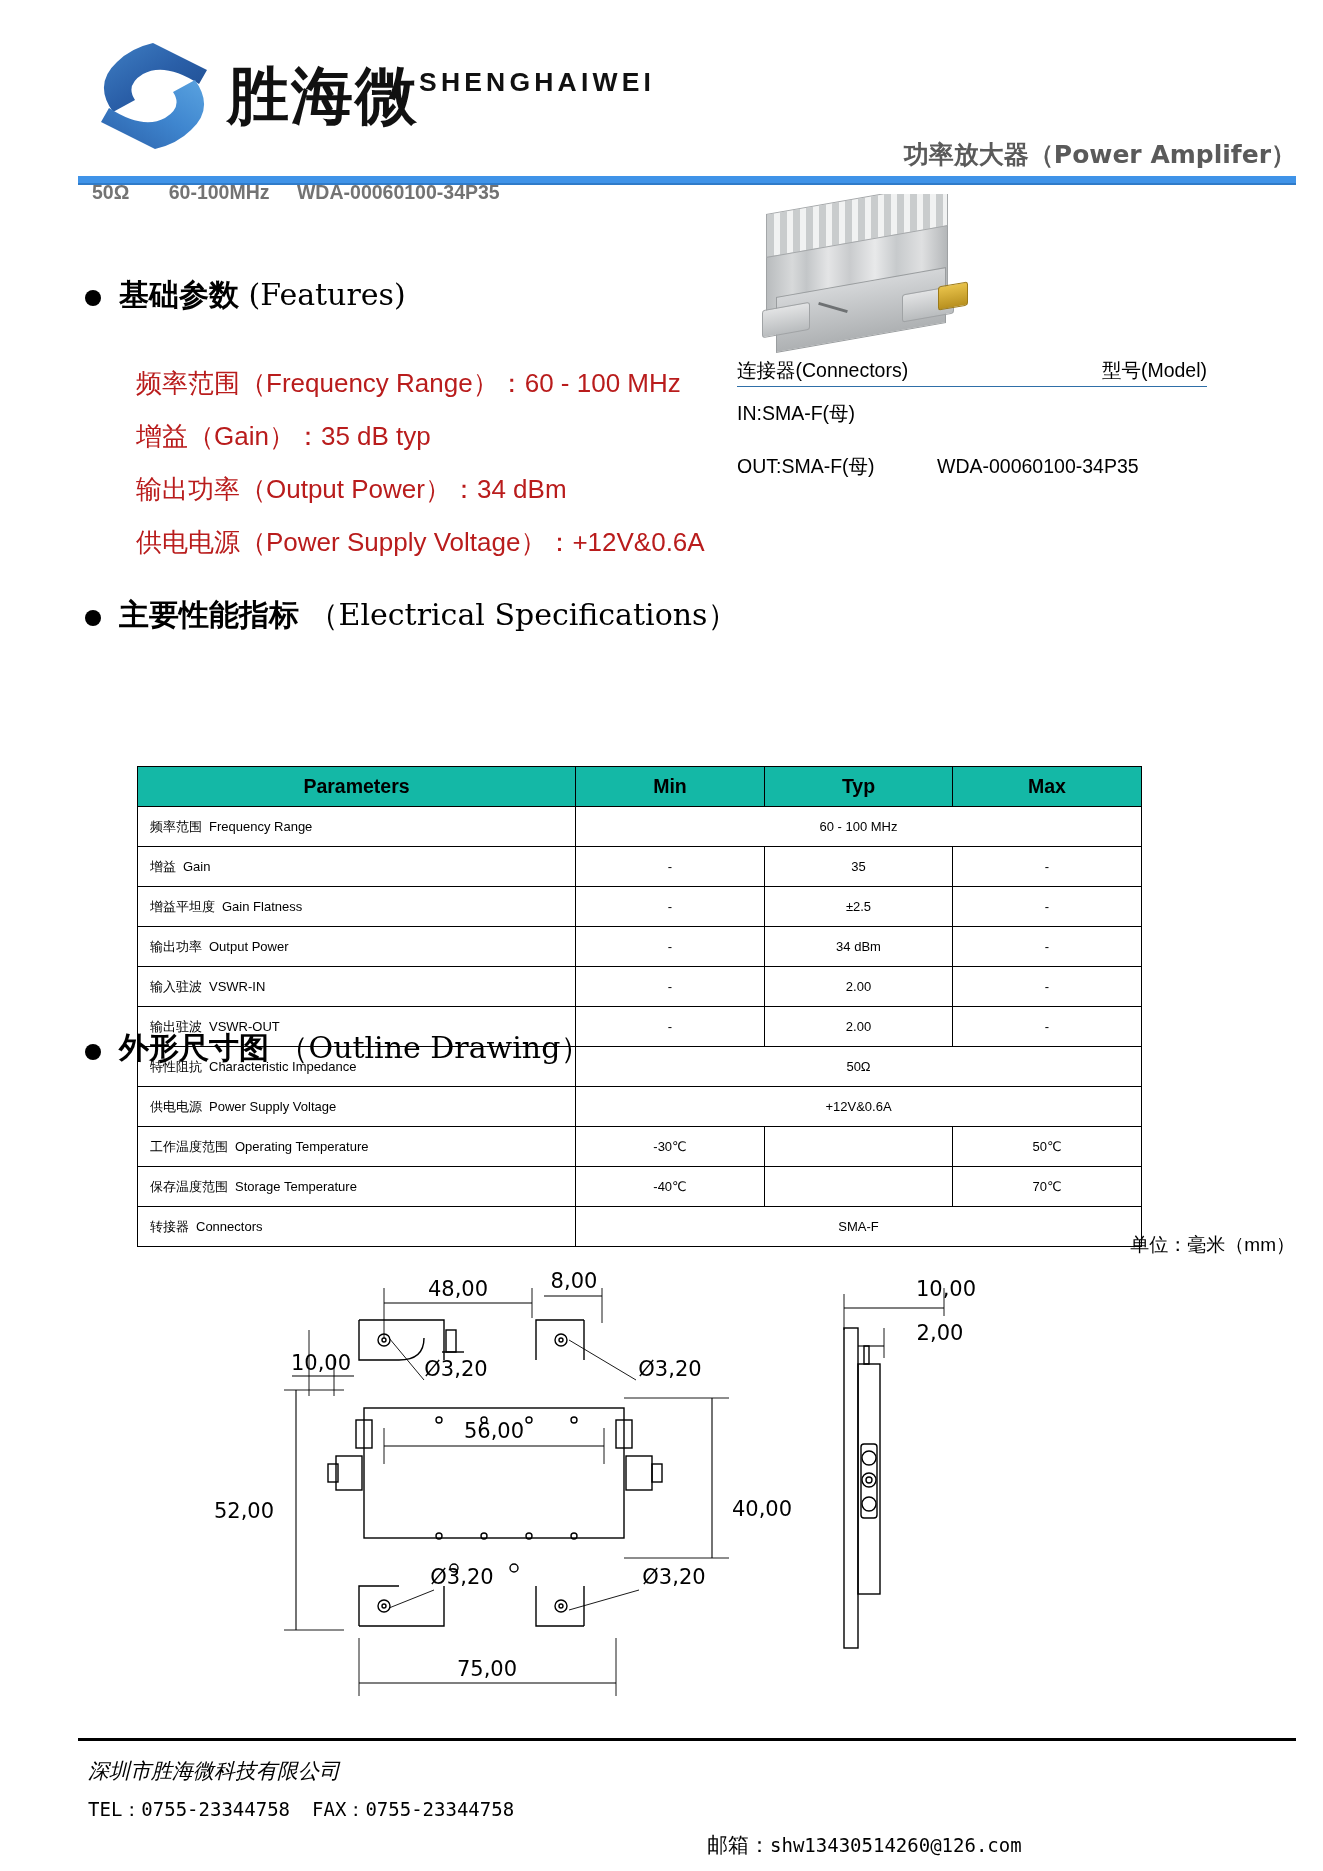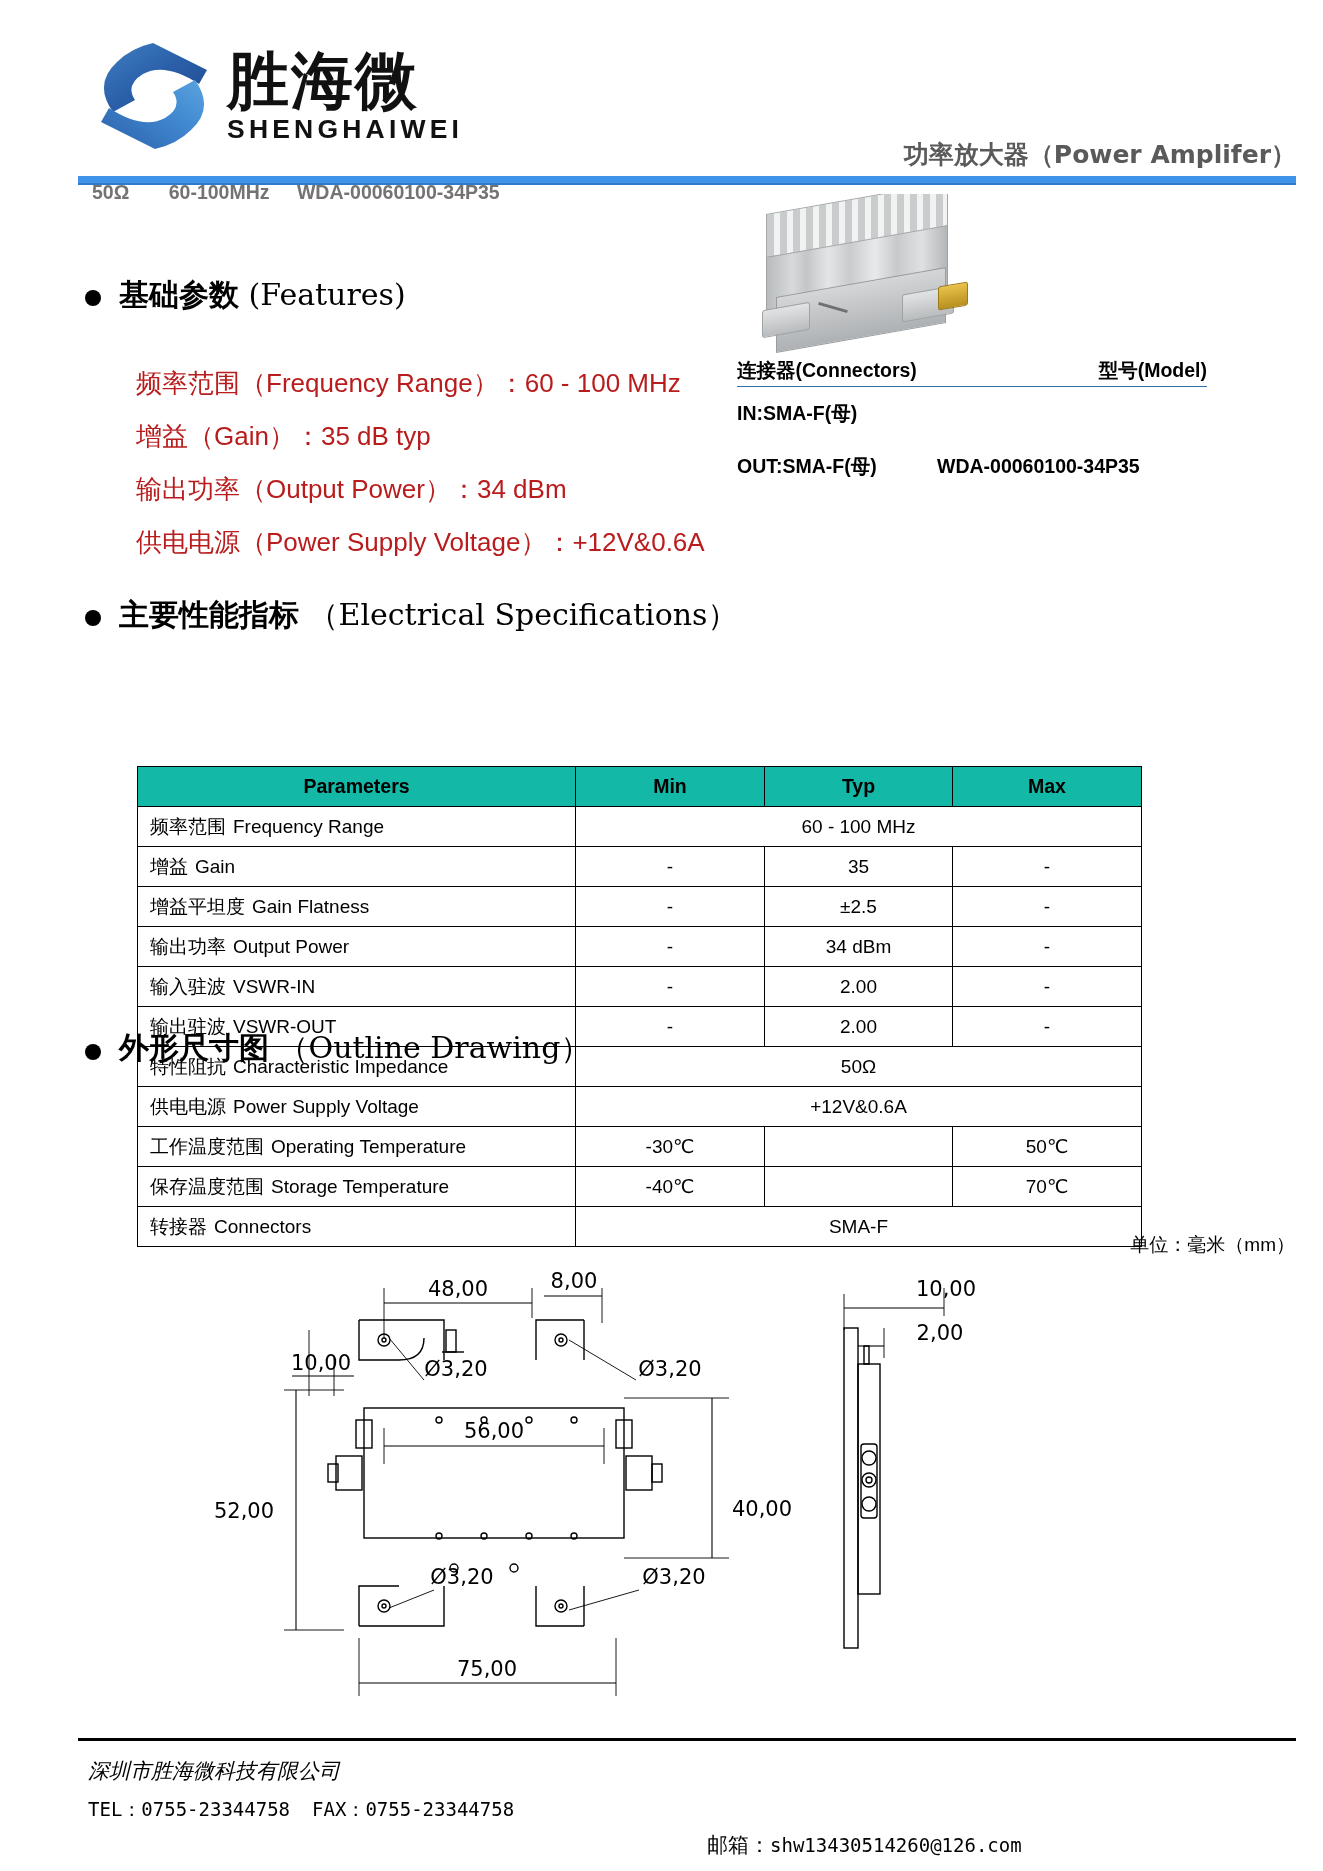--- a/index.html
+++ b/index.html
@@ -6,21 +6,21 @@
   body{
     width:1323px;height:1871px;background:#ffffff;
     font-family:"Liberation Sans","DejaVu Sans",sans-serif;
     color:#000;position:relative;overflow:hidden;
   }
   .page{position:relative;width:1323px;height:1871px;}
 
   
   .logo-wrap{position:absolute;left:95px;top:40px;display:flex;align-items:center;gap:14px;}
   .logo-mark{width:118px;height:112px;position:relative;}
-  .logo-text{display:flex;flex-direction:column;line-height:1;}
+  .logo-text{display:flex;line-height:1;}
   .logo-cn{font-family:"DejaVu Sans",sans-serif;font-weight:bold;font-size:62px;letter-spacing:2px;color:#111;}
   .logo-en{font-family:"Liberation Sans",sans-serif;font-weight:bold;font-size:26.5px;letter-spacing:4.2px;color:#111;margin-top:4px;}
 
   .prod-title{position:absolute;right:27px;top:138px;font-family:"DejaVu Sans",sans-serif;
     font-weight:bold;font-size:25px;color:#5a5a5a;white-space:nowrap;}
   .blue-bar{position:absolute;left:78px;top:176px;width:1218px;height:7px;background:#3f93e8;}
   .blue-bar2{position:absolute;left:78px;top:183px;width:1218px;height:2px;background:#2f7bc9;}
   .model-line{position:absolute;left:92px;top:181px;font-weight:bold;font-size:19.5px;color:#737373;white-space:nowrap;}
   .model-line span{display:inline-block;}
   .ml-imp{margin-right:34px;}
@@ -45,31 +45,31 @@
     background:linear-gradient(180deg,#e8c24a,#b8901f);border:1px solid #9c7a18;border-radius:3px;transform:skewY(-10deg);}
   .sma-pin{position:absolute;left:66px;top:112px;width:30px;height:3px;background:#6e7173;transform:rotate(16deg);}
 
   
   .bullet{position:absolute;width:16px;height:16px;border-radius:50%;background:#000;}
   .sec-title{position:absolute;font-family:"DejaVu Serif","Liberation Serif",serif;font-size:30px;color:#000;white-space:nowrap;}
   .sec-title .cn{font-family:"DejaVu Sans",sans-serif;font-weight:bold;}
 
   
   .feat-left{position:absolute;left:136px;top:357px;}
-  .feat-right{position:absolute;left:737px;top:357px;font-weight:bold;}
+  .feat-right{position:absolute;left:737px;top:357px;}
   .feat-line{font-size:26px;line-height:53px;white-space:nowrap;color:#b91c1c;}
   .conn-head{display:flex;justify-content:space-between;width:470px;
     border-bottom:1.6px solid #2f6fa8;padding-bottom:2px;font-size:19.5px;white-space:nowrap;}
   .conn-row{display:flex;font-size:19.5px;line-height:53px;white-space:nowrap;}
   .conn-row .c1{width:200px;}
 
   
   .spec-table{position:absolute;left:137px;top:766px;width:1004px;border-collapse:collapse;
     table-layout:fixed;}
-  .spec-table th,.spec-table td{border:1.4px solid #000;height:37px;font-size:19px;}
+  .spec-table th,.spec-table td{border:1.4px solid #000;height:37px;font-size:13px;}
   .spec-table thead th{background:#14b8a6;color:#000;font-weight:bold;text-align:center;font-size:19.5px;}
   .spec-table td.param{text-align:left;padding-left:12px;}
   .spec-table td.val{text-align:center;}
   .spec-table td .cn{font-family:"DejaVu Serif","Liberation Serif",serif;margin-right:7px;}
   .col-p{width:438px;} .col-m{width:189px;} .col-t{width:188px;} .col-x{width:189px;}
 
   
   .unit-note{position:absolute;right:28px;top:1232px;font-size:19px;white-space:nowrap;}
   .drawing{position:absolute;left:184px;top:1268px;width:1000px;height:440px;}
 

